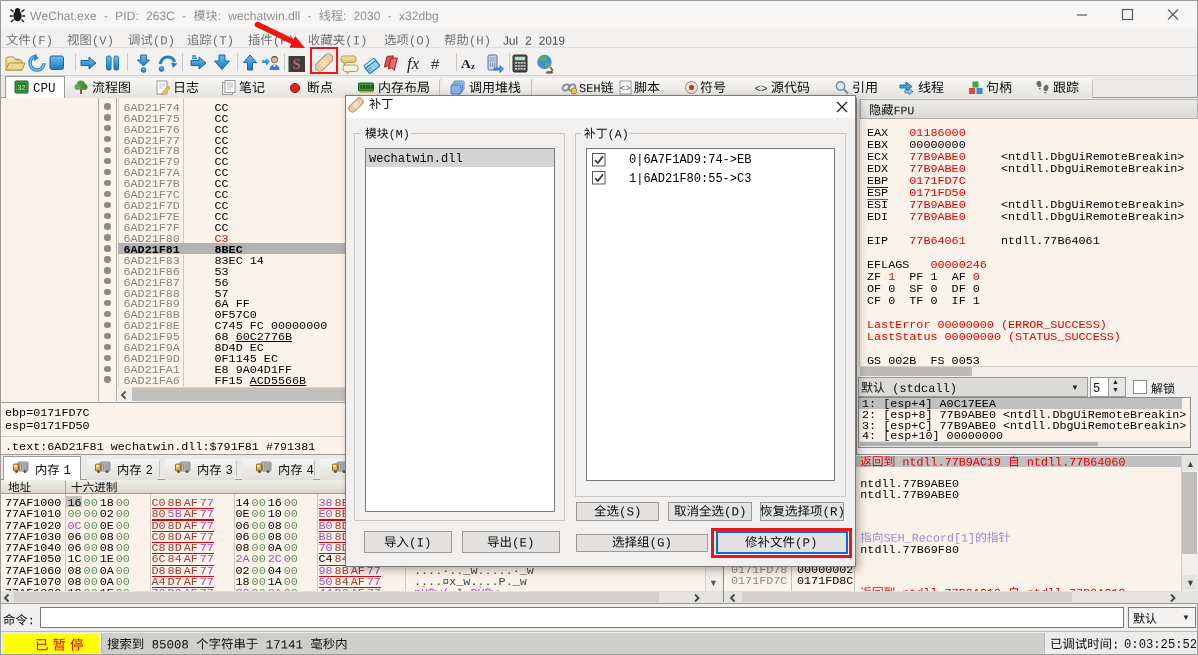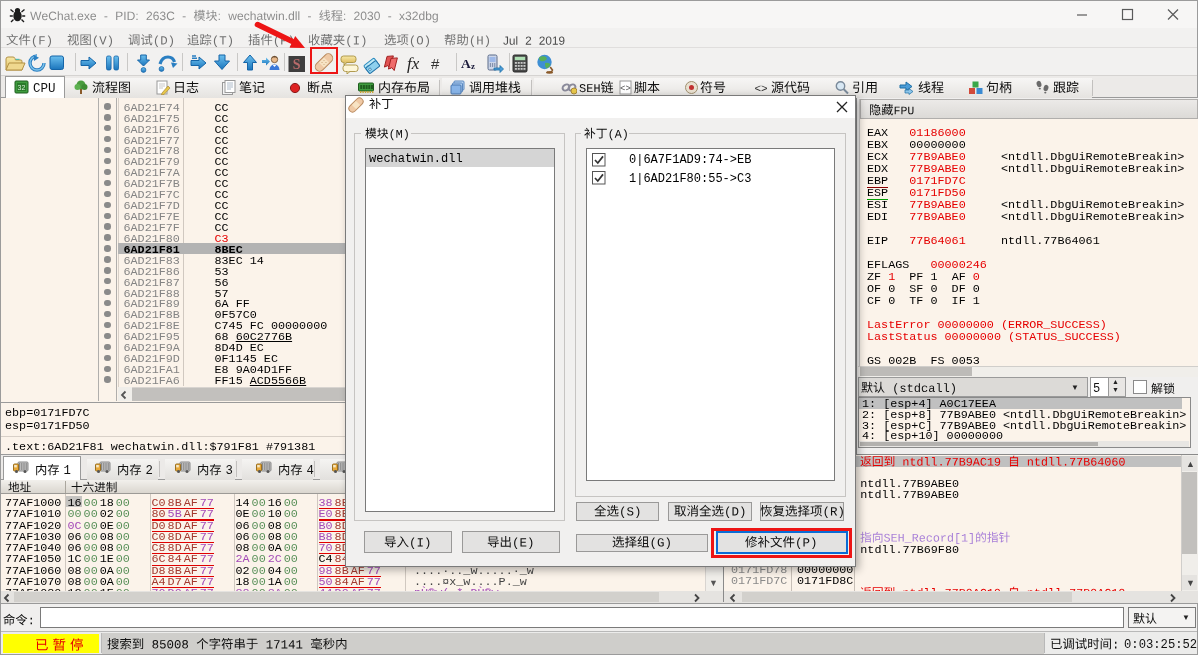--- a/index.html
+++ b/index.html
@@ -681,21 +681,21 @@
     <use href="#g101" x="5600"></use>
     <use href="#g102" x="6201"></use>
     <use href="#g102" x="6801"></use>
     <use href="#g33" x="7401"></use>
   </svg><div style="position:absolute;left:1071px;top:383px;color:#222;font-size:8px;font-family:'Liberation Sans'">▼</div><div style="position:absolute;left:1090px;top:377px;width:36px;height:20px;background:#fff;border:1px solid #9a9a9a"></div><div style="position:absolute;left:1093.0px;top:382.6px;font-family:'Liberation Mono',monospace;font-size:12px;line-height:13px;color:#111;white-space:pre;">5</div><div style="position:absolute;left:1108px;top:378px;width:17px;height:18px;background:#e8e6e4;border-left:1px solid #9a9a9a"></div><div style="position:absolute;left:1112px;top:378px;color:#222;font-size:7px;font-family:'Liberation Sans'">▲</div><div style="position:absolute;left:1112px;top:386px;color:#222;font-size:7px;font-family:'Liberation Sans'">▼</div><div style="position:absolute;left:1133px;top:380px;width:14px;height:14px;background:#fff;border:1px solid #8a8a8a"></div><svg style="position:absolute;left:1151.0px;top:378.98px;" width="24.00" height="17.38" viewBox="0 -1160 2000 1448" fill="#111">
     <use href="#g103" x="0"></use>
     <use href="#g104" x="1000"></use>
   </svg><div style="position:absolute;left:857.5px;top:397px;width:333px;height:50.5px;background:#fbf3ea;border:1px solid #8a8a8a"></div><div style="position:absolute;left:858.5px;top:398px;width:323px;height:10.9px;background:#c0c0c0"></div><div style="position:absolute;left:862.0px;top:398.7px;font-family:'Liberation Mono',monospace;font-size:11.75px;line-height:11px;color:#000;white-space:pre;">1: [esp+4] A0C17EEA</div><div style="position:absolute;left:862.0px;top:409.6px;font-family:'Liberation Mono',monospace;font-size:11.75px;line-height:11px;color:#000;white-space:pre;">2: [esp+8] 77B9ABE0 &lt;ntdll.DbgUiRemoteBreakin&gt;</div><div style="position:absolute;left:862.0px;top:420.5px;font-family:'Liberation Mono',monospace;font-size:11.75px;line-height:11px;color:#000;white-space:pre;">3: [esp+C] 77B9ABE0 &lt;ntdll.DbgUiRemoteBreakin&gt;</div><div style="position:absolute;left:862.0px;top:431.4px;font-family:'Liberation Mono',monospace;font-size:11.75px;line-height:11px;color:#000;white-space:pre;">4: [esp+10] 00000000</div><div style="position:absolute;left:858.5px;top:441px;width:330px;height:5.5px;background:#e8e6e3"></div><div style="position:absolute;left:860px;top:441.5px;width:238px;height:4.5px;background:#b3b1ae"></div><div style="position:absolute;left:724px;top:455px;width:474px;height:147px;background:#fbf3ea"></div><div style="position:absolute;left:723px;top:455px;width:1px;height:147px;background:#8a8a8a"></div><div style="position:absolute;left:724px;top:454px;width:474px;height:1px;background:#8a8a8a"></div><div style="position:absolute;left:724px;top:455px;width:474px;height:136px;overflow:hidden">
     <div style="position:absolute;left:2px;top:1.2px;width:455px;height:11px;background:#c0c0c0"></div>
     <div style="position:absolute;left:7.0px;top:110.2px;font-family:'Liberation Mono',monospace;font-size:11.75px;line-height:11px;color:#000;white-space:pre;"><span style="color:#8a8a8a">0171FD78</span></div>
-    <div style="position:absolute;left:73.0px;top:110.2px;font-family:'Liberation Mono',monospace;font-size:11.75px;line-height:11px;color:#000;white-space:pre;">00000000</div>
+    <div style="position:absolute;left:73.0px;top:110.2px;font-family:'Liberation Mono',monospace;font-size:11.75px;line-height:11px;color:#000;white-space:pre;">00000002</div>
     <div style="position:absolute;left:7.0px;top:121.0px;font-family:'Liberation Mono',monospace;font-size:11.75px;line-height:11px;color:#000;white-space:pre;"><span style="color:#8a8a8a">0171FD7C</span></div>
     <div style="position:absolute;left:73.0px;top:121.0px;font-family:'Liberation Mono',monospace;font-size:11.75px;line-height:11px;color:#000;white-space:pre;">0171FD8C</div>
   </div><div style="position:absolute;left:724px;top:455px;width:474px;height:136px;overflow:hidden">
     <div style="position:absolute;left:-724px;top:-455px">
       <svg style="position:absolute;left:860.3px;top:451.97px;" width="265.58" height="17.01" viewBox="0 -1160 22603 1448" fill="#e60000">
         <use href="#g105" x="0"></use>
         <use href="#g106" x="1000"></use>
         <use href="#g107" x="2000"></use>
         <use href="#g108" x="3600"></use>
         <use href="#g98" x="4200"></use>

